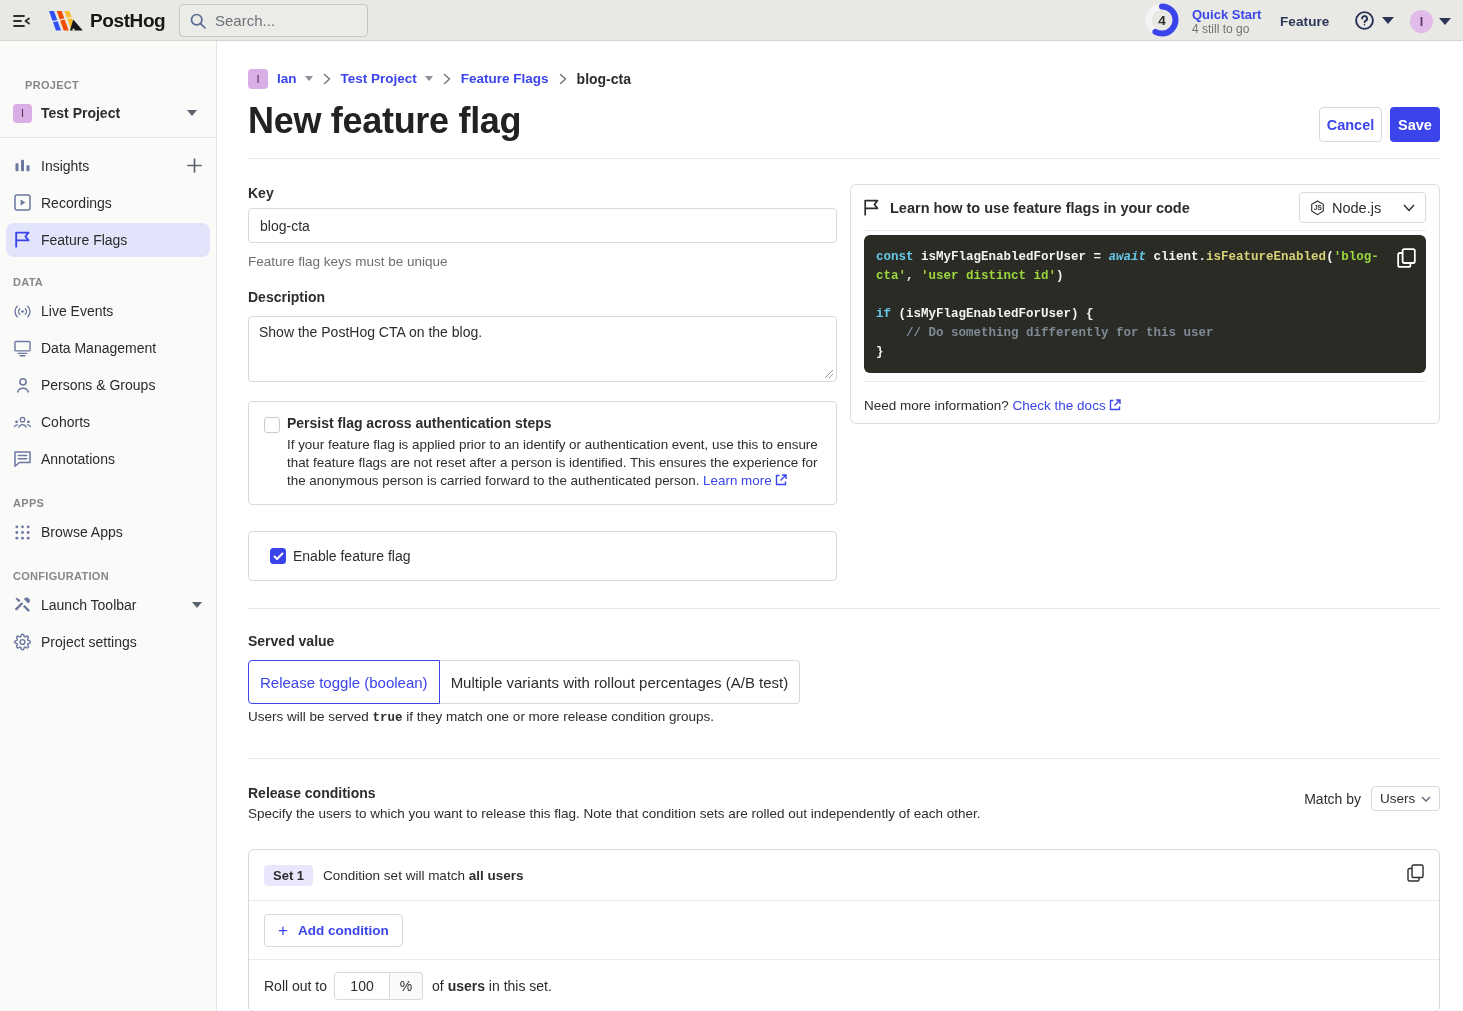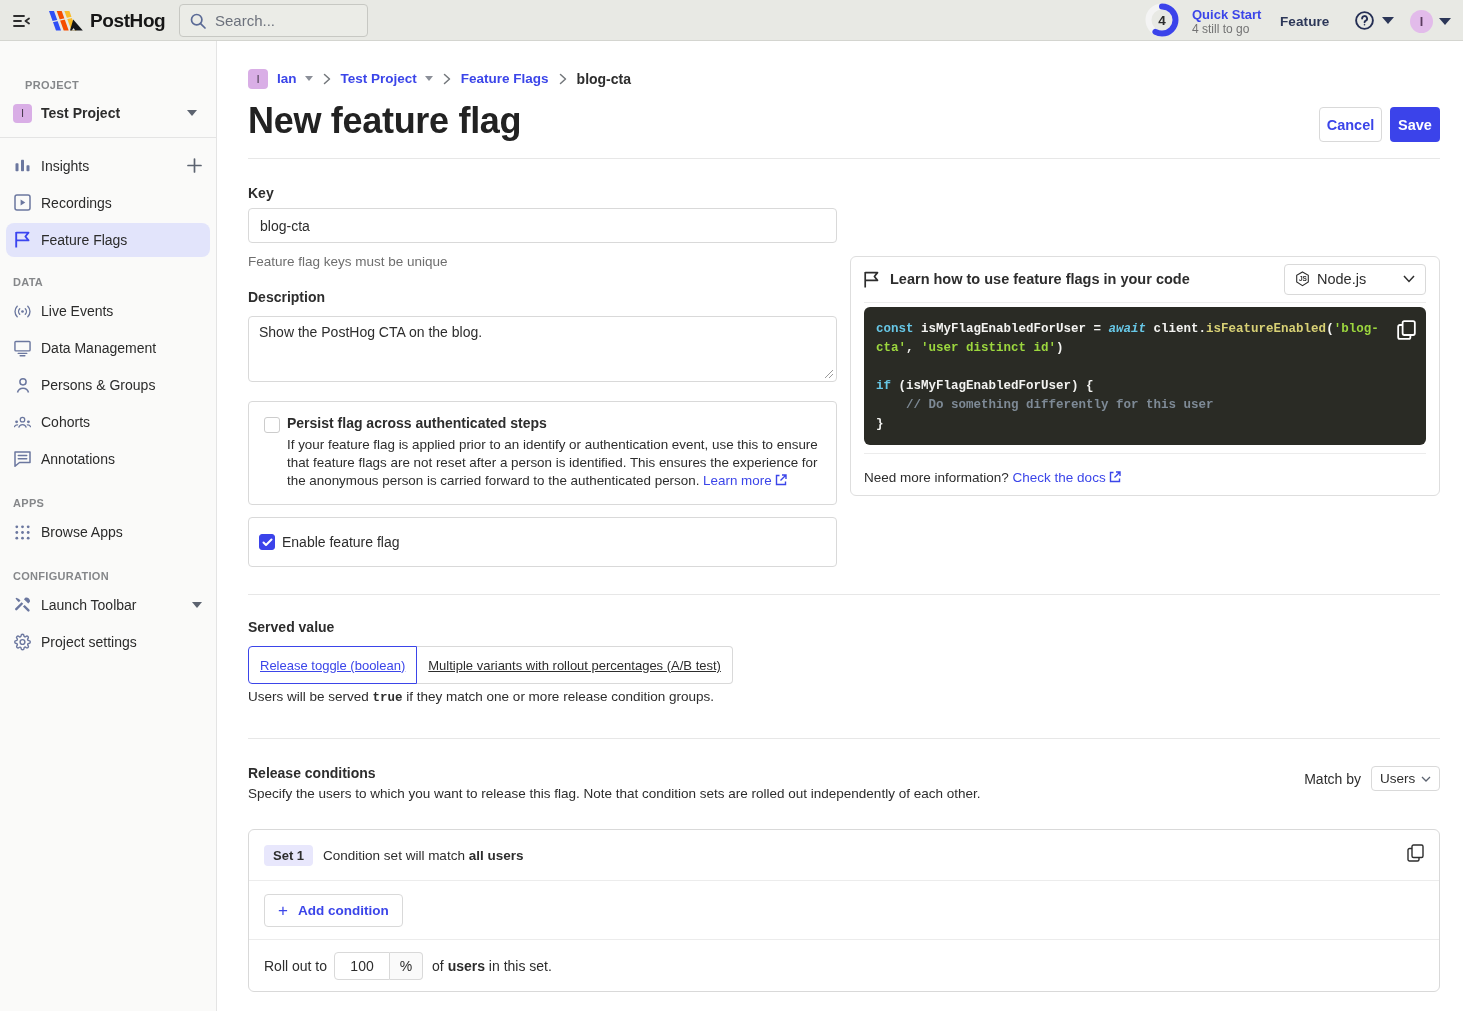--- a/index.html
+++ b/index.html
@@ -65,59 +65,59 @@
 .crumb-sep { margin:0 10px; display:flex; align-items:center; }
 .crumb-cur { color:#2d2d2d; font-weight:600; font-size:14px; }
 .titlerow { display:flex; align-items:flex-start; margin-top:13px; height:45px; }
 h1 { font-size:36px; font-weight:700; color:#222; letter-spacing:-0.3px; line-height:34px; margin-top:2px; }
 .title-btns { margin-left:auto; display:flex; margin-top:5px; }
 .btn { height:35px; border-radius:4px; font-size:14.5px; font-weight:600; display:flex;
   align-items:center; justify-content:center; }
 .btn-cancel { width:63px; border:1px solid var(--border); background:#fff; color:#3b45e9; margin-right:8px; }
 .btn-save { width:50px; background:#3b43ea; color:#fff; }
 .hr { border-top:1px solid #e7e7e7; margin-top:11px; }
-.cols { display:flex; margin-top:25px;align-items:center; }
+.cols { display:flex; margin-top:25px; }
 .col-l { width:589px; }
 .col-r { width:590px; margin-left:13px; }
 label.fl { display:block; font-size:14px; font-weight:700; line-height:16px; }
 .input { width:100%; height:35px; border:1px solid var(--border); border-radius:4px;
   padding:0 11px; font-size:14px; display:flex; align-items:center; background:#fff; margin-top:7px; }
 .hint { color:#6e6e6e; font-size:13.5px; margin-top:12px; line-height:14px; }
 .textarea { width:100%; height:66px; border:1px solid var(--border); border-radius:4px;
   padding:7px 10px; font-size:14px; margin-top:11px; line-height:17px; }
 .box { border:1px solid var(--border); border-radius:4px; background:#fff; }
 .persist { margin-top:19px; height:104px; padding:13px 15px; display:flex; }
 .cb { width:16px; height:16px; border:1.5px solid #ccc; border-radius:3px; background:#fff; flex:none; margin-top:2px; }
 .cb.checked { background:#3b43ea; border-color:#3b43ea; display:flex; align-items:center; justify-content:center; }
 .persist-body { margin-left:7px; font-size:13.4px; line-height:18.2px; white-space:nowrap; }
 .persist-body b { display:block; margin-bottom:4px; font-size:14px; line-height:17px; }
 a.link { color:#3b45e9; text-decoration:none; font-weight:500; }
-.enable { margin-top:12px; height:50px; padding:0 10px; display:flex; align-items:center; }
+.enable { margin-top:26px; height:50px; padding:0 21px; display:flex; align-items:center; }
 .enable span { margin-left:7px; font-size:14px; font-weight:400; }
 
 .panel { border:1px solid #dedede; border-radius:6px; }
 .panel-head { display:flex; align-items:center; height:45px; padding:0 13px; }
 .panel-head .pt { font-size:14.5px; font-weight:700; margin-left:11px; }
 .phr { border-top:1px solid #ececec; margin:0 13px; }
-.nodesel { margin-left:auto; border:1px solid var(--border); border-radius:4px; height:31px; width:142px;
+.nodesel { margin-left:auto; border:1px solid var(--border); border-radius:4px; height:31px; width:127px;
   display:flex; align-items:center; padding:4px 10px; font-size:14.5px; }
 .codewrap { padding:4px 13px 8px 13px; }
 .codeblock { background:#2a2b25; border-radius:6px; padding:13px 12px 11px 12px;
   font-family:"Liberation Mono", monospace; font-size:12.5px; font-weight:700; line-height:19px;
   color:#f3f3f1; position:relative; white-space:pre; }
 .ck { color:#67c7e6; } .cf { color:#d8d175; } .cs { color:#9cd73e; } .cc { color:#7e8a96; }
 .ci { font-style:italic; }
 .copybtn { position:absolute; top:13px; right:10px; color:#fff; }
 .needmore { padding:16px 13px 10px 13px; font-size:13.5px; line-height:15px; }
 
 .wide-hr { border-top:1px solid #e7e7e7; }
 .sv-label { font-size:14px; font-weight:700; margin-top:24px; line-height:16px; }
 .seg { display:flex; margin-top:11px; }
-.seg .opt { height:38px; display:flex; align-items:center; padding:0 11px; font-size:13px;
-  border:1px solid var(--border); background:#fff;text-decoration:underline; }
+.seg .opt { height:44px; display:flex; align-items:center; padding:0 11px; font-size:15px;
+  border:1px solid var(--border); background:#fff; }
 .seg .opt.sel { color:#3b45e9; border-color:#3b45e9; border-radius:4px 0 0 4px; z-index:2; }
 .seg .opt:last-child { border-left:none; border-radius:0 4px 4px 0; }
 .served-note { margin-top:5px; font-size:13.5px; line-height:16px; }
 .mono-true { font-family:"Liberation Mono", monospace; font-weight:700; font-size:12.5px; }
 
 .rc-head { display:flex; margin-top:27px; align-items:flex-start; }
 .rc-left { flex:1; }
 .rc-title { font-size:14px; font-weight:700; line-height:15px; }
 .rc-sub { font-size:13.5px; margin-top:6px; line-height:14px; color:#2d2d2d; }
 .matchby { display:flex; align-items:center; margin-top:0; }
@@ -353,21 +353,21 @@
       <div class="input">blog-cta</div>
       <div class="hint">Feature flag keys must be unique</div>
       <label class="fl" style="margin-top:20px;">Description</label>
       <div class="textarea" style="position:relative;">Show the PostHog CTA on the blog.
         <svg style="position:absolute;right:2px;bottom:2px;" width="10" height="10" viewBox="0 0 10 10" stroke="#9a9a9a" stroke-width="1">
             <path d="M9 1 L1 9 M9 5 L5 9"></path>
           </svg></div>
       <div class="box persist">
         <div class="cb"></div>
         <div class="persist-body">
-          <b>Persist flag across authenticated steps</b>
+          <b>Persist flag across authentication steps</b>
           If your feature flag is applied prior to an identify or authentication event, use this to ensure<br>
           that feature flags are not reset after a person is identified. This ensures the experience for<br>
           the anonymous person is carried forward to the authenticated person. <a class="link">Learn more
           <svg width="12" height="12" viewBox="0 0 12 12" fill="none" stroke="#3b45e9" stroke-width="1.4" style="vertical-align:-1px;">
                 <path d="M4.5 1.5 H1.5 V10.5 H10.5 V7.5"></path>
                 <path d="M7 1 h4 v4 M11 1 L5.5 6.5"></path>
               </svg></a>
         </div>
       </div>
       <div class="box enable">

